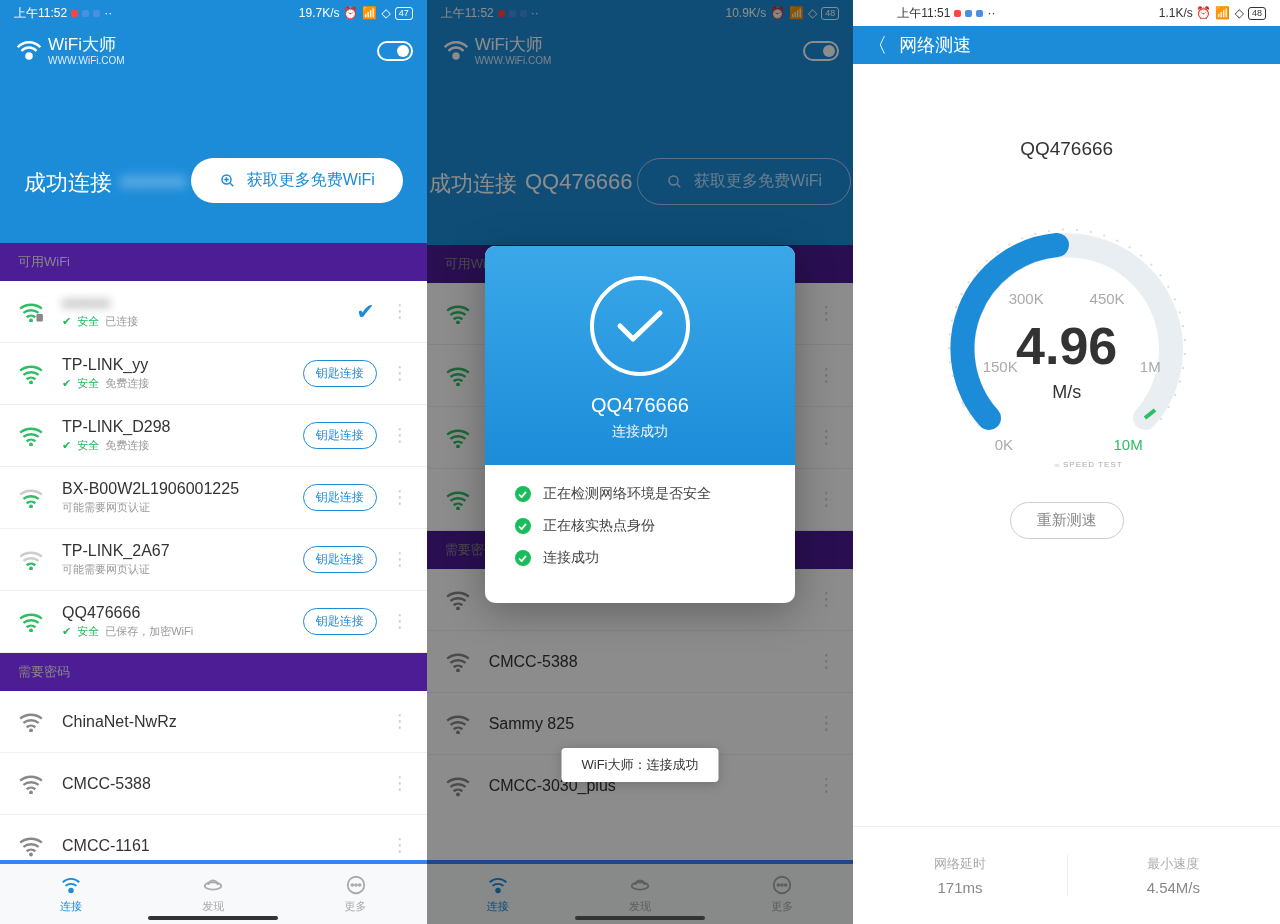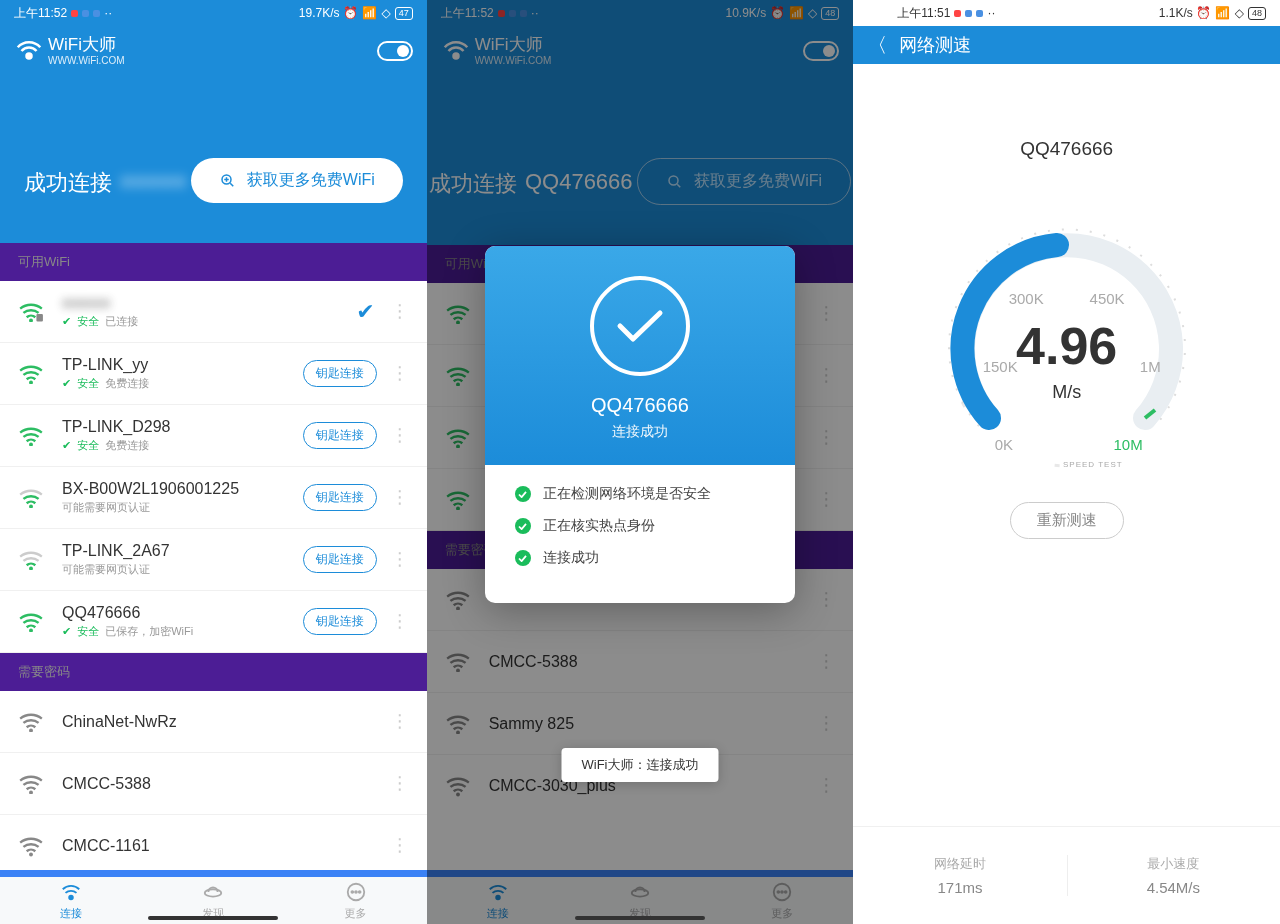--- a/index.html
+++ b/index.html
@@ -29,21 +29,21 @@
 .row .signal{width:26px;margin-right:18px;flex-shrink:0;}
 .row-main{flex:1;display:flex;flex-direction:column;gap:2px;}
 .ssid{font-size:16px;color:#333;}
 .ssid.blurred{filter:blur(5px);}
 .meta{font-size:11px;color:#999;display:flex;align-items:center;gap:6px;}
 .meta .shield{color:#1abc5b;}
 .meta .secure{color:#1abc5b;}
 .key-btn{border:1px solid #1c8cd9;color:#1c8cd9;background:transparent;border-radius:999px;padding:4px 12px;font-size:12px;margin-right:8px;}
 .check{color:#1c8cd9;font-size:22px;margin-right:10px;}
 .more{color:#ccc;font-size:18px;padding:0 6px;letter-spacing:0;line-height:0.4;}
-.tabbar{height:54px;background:#f7f9fa;border-top:7px solid #3b82f6;display:flex;}
+.tabbar{height:64px;background:#f7f9fa;border-top:4px solid #3b82f6;display:flex;}
 .tab{flex:1;display:flex;flex-direction:column;align-items:center;justify-content:center;gap:3px;color:#aaa;font-size:11px;}
 .tab.active{color:#1c8cd9;}
 .tab-icon{width:22px;height:22px;}
 .home-indicator{position:absolute;bottom:4px;left:50%;transform:translateX(-50%);width:130px;height:4px;background:#333;border-radius:3px;z-index:50;}
 
 
 .phone2 .status-bar,.phone2 .header,.phone2 .hero{position:relative;z-index:1;}
 .overlay{position:absolute;inset:0;background:rgba(0,0,0,.45);z-index:5;}
 .dialog{position:absolute;top:246px;left:50%;transform:translateX(-50%);width:310px;background:#fff;border-radius:10px;overflow:hidden;z-index:10;box-shadow:0 8px 40px rgba(0,0,0,.3);}
 .dialog-top{background:linear-gradient(180deg,#3aa8e8 0%,#1c8cd9 100%);color:#fff;text-align:center;padding:30px 0 24px;}

